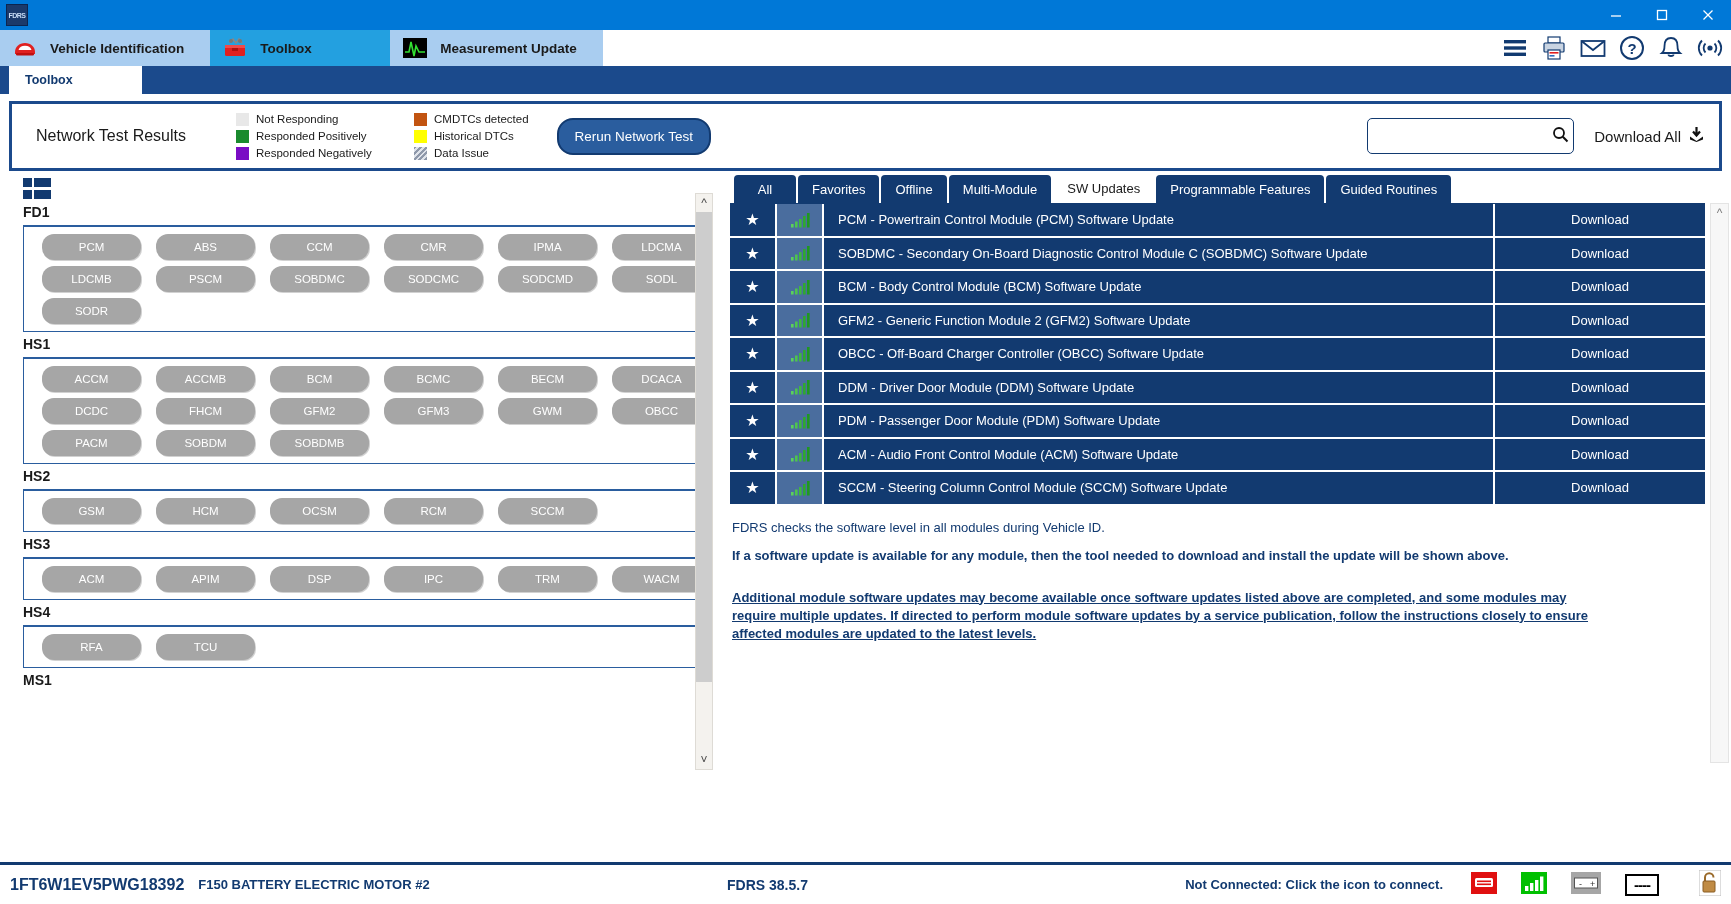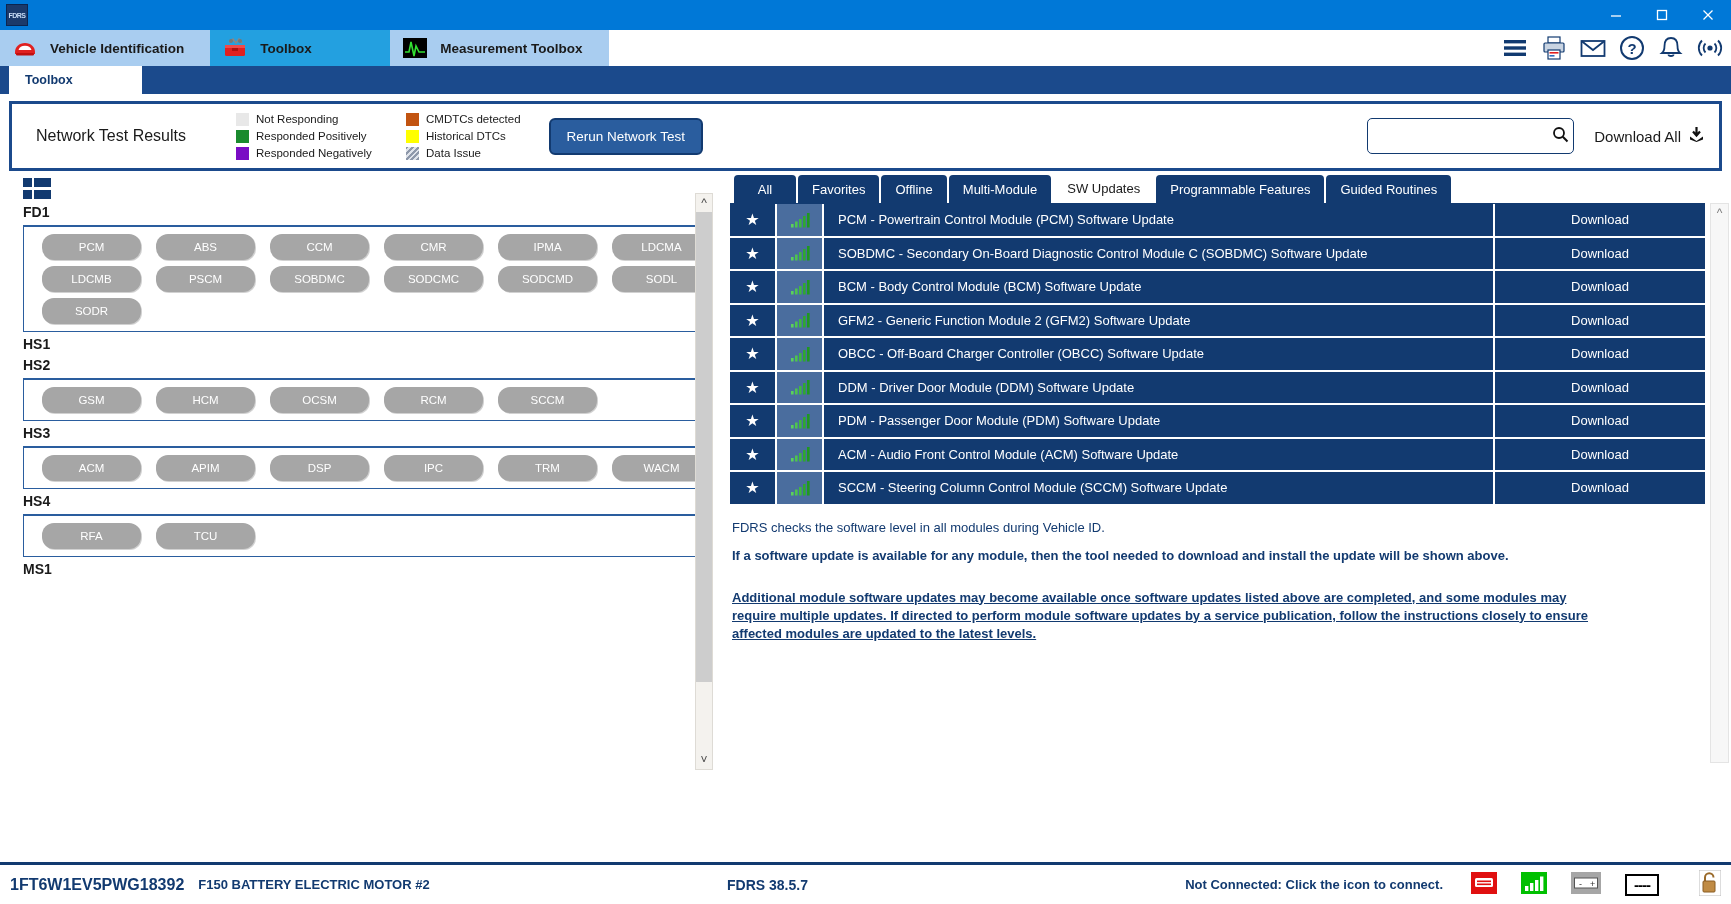--- a/index.html
+++ b/index.html
@@ -66,37 +66,37 @@
     font-size: 12.5px; color: #123a70; font-weight: bold;
   }
 
   
   .ntr {
     margin: 7px 9px 0 9px;
     height: 70px; border: 3px solid #1b4a8c; background: #ffffff;
     display: flex; align-items: center; position: relative;
   }
   .ntr-title { font-size: 16px; color: #1a1a1a; margin-left: 24px; width: 200px; }
-  .legend { display: flex; gap: 4px; font-size: 11.5px; color: #1a1a1a; }
+  .legend { display: flex; gap: 12px; font-size: 11.5px; color: #1a1a1a; }
   .legend-col { display: flex; flex-direction: column; gap: 3px; }
   .legend-col:first-child { width: 166px; }
   .legend-item { display: flex; align-items: center; gap: 7px; line-height: 14px; }
   .sw { width: 13px; height: 13px; flex: 0 0 13px; display: block; }
   .sw-notresp { background: #e8e8e8; }
   .sw-pos { background: #1a8a2e; }
   .sw-neg { background: #7a0cc4; }
   .sw-cm  { background: #c25411; }
   .sw-hist{ background: #ffff00; }
   .sw-data{
     background: repeating-linear-gradient(135deg,#8e98aa 0 2px,#dfe3ea 2px 4px);
   }
   .rerun {
     margin-left: 28px;
     background: #2a5d9e; color: #ffffff;
-    border: 2px solid #123a70; border-radius: 6px;
+    border: 2px solid #123a70; border-radius: 16px;
     font-size: 13.5px; padding: 9px 16px;
     font-family: "Liberation Sans", sans-serif;
   }
   .ntr-right {
     position: absolute; right: 14px; top: 0; height: 100%;
     display: flex; align-items: center; gap: 20px;
   }
   .searchbox {
     width: 207px; height: 36px; border: 1.5px solid #123a70; border-radius: 5px;
     background: #ffffff; display: flex; align-items: center; padding: 0 8px;
@@ -261,21 +261,21 @@
     <span>Toolbox</span>
   </div>
 
   <div class="mtab light2">
     <span class="ico">
       <svg viewBox="0 0 26 24" width="26" height="24">
         <rect x="1" y="2" width="24" height="20" fill="#000000"></rect>
         <polyline points="3,16 7,16 9,6 12,20 14,10 17,16 23,16" fill="none" stroke="#33e033" stroke-width="1.6"></polyline>
       </svg>
     </span>
-    <span>Measurement Toolbox</span>
+    <span>Measurement Update</span>
   </div>
 
   <div class="ribbon-icons">
     <span class="ri">
       <svg viewBox="0 0 26 26" width="26" height="26">
         <rect x="2" y="5" width="22" height="3.4" fill="#123a70"></rect>
         <rect x="2" y="11.3" width="22" height="3.4" fill="#123a70"></rect>
         <rect x="2" y="17.6" width="22" height="3.4" fill="#123a70"></rect>
       </svg>
     </span>
@@ -408,20 +408,37 @@
             <div class="mod">PSCM</div>
             <div class="mod">SOBDMC</div>
             <div class="mod">SODCMC</div>
             <div class="mod">SODCMD</div>
             <div class="mod">SODL</div>
             <div class="mod">SODR</div>
           </div>
         </div>
         <div class="bus-group">
           <div class="bus-label">HS1</div>
+          <div class="bus-box">
+            <div class="mod">ACCM</div>
+            <div class="mod">ACCMB</div>
+            <div class="mod">BCM</div>
+            <div class="mod">BCMC</div>
+            <div class="mod">BECM</div>
+            <div class="mod">DCACA</div>
+            <div class="mod">DCDC</div>
+            <div class="mod">FHCM</div>
+            <div class="mod">GFM2</div>
+            <div class="mod">GFM3</div>
+            <div class="mod">GWM</div>
+            <div class="mod">OBCC</div>
+            <div class="mod">PACM</div>
+            <div class="mod">SOBDM</div>
+            <div class="mod">SOBDMB</div>
+          </div>
         </div>
         <div class="bus-group">
           <div class="bus-label">HS2</div>
           <div class="bus-box">
             <div class="mod">GSM</div>
             <div class="mod">HCM</div>
             <div class="mod">OCSM</div>
             <div class="mod">RCM</div>
             <div class="mod">SCCM</div>
           </div>

